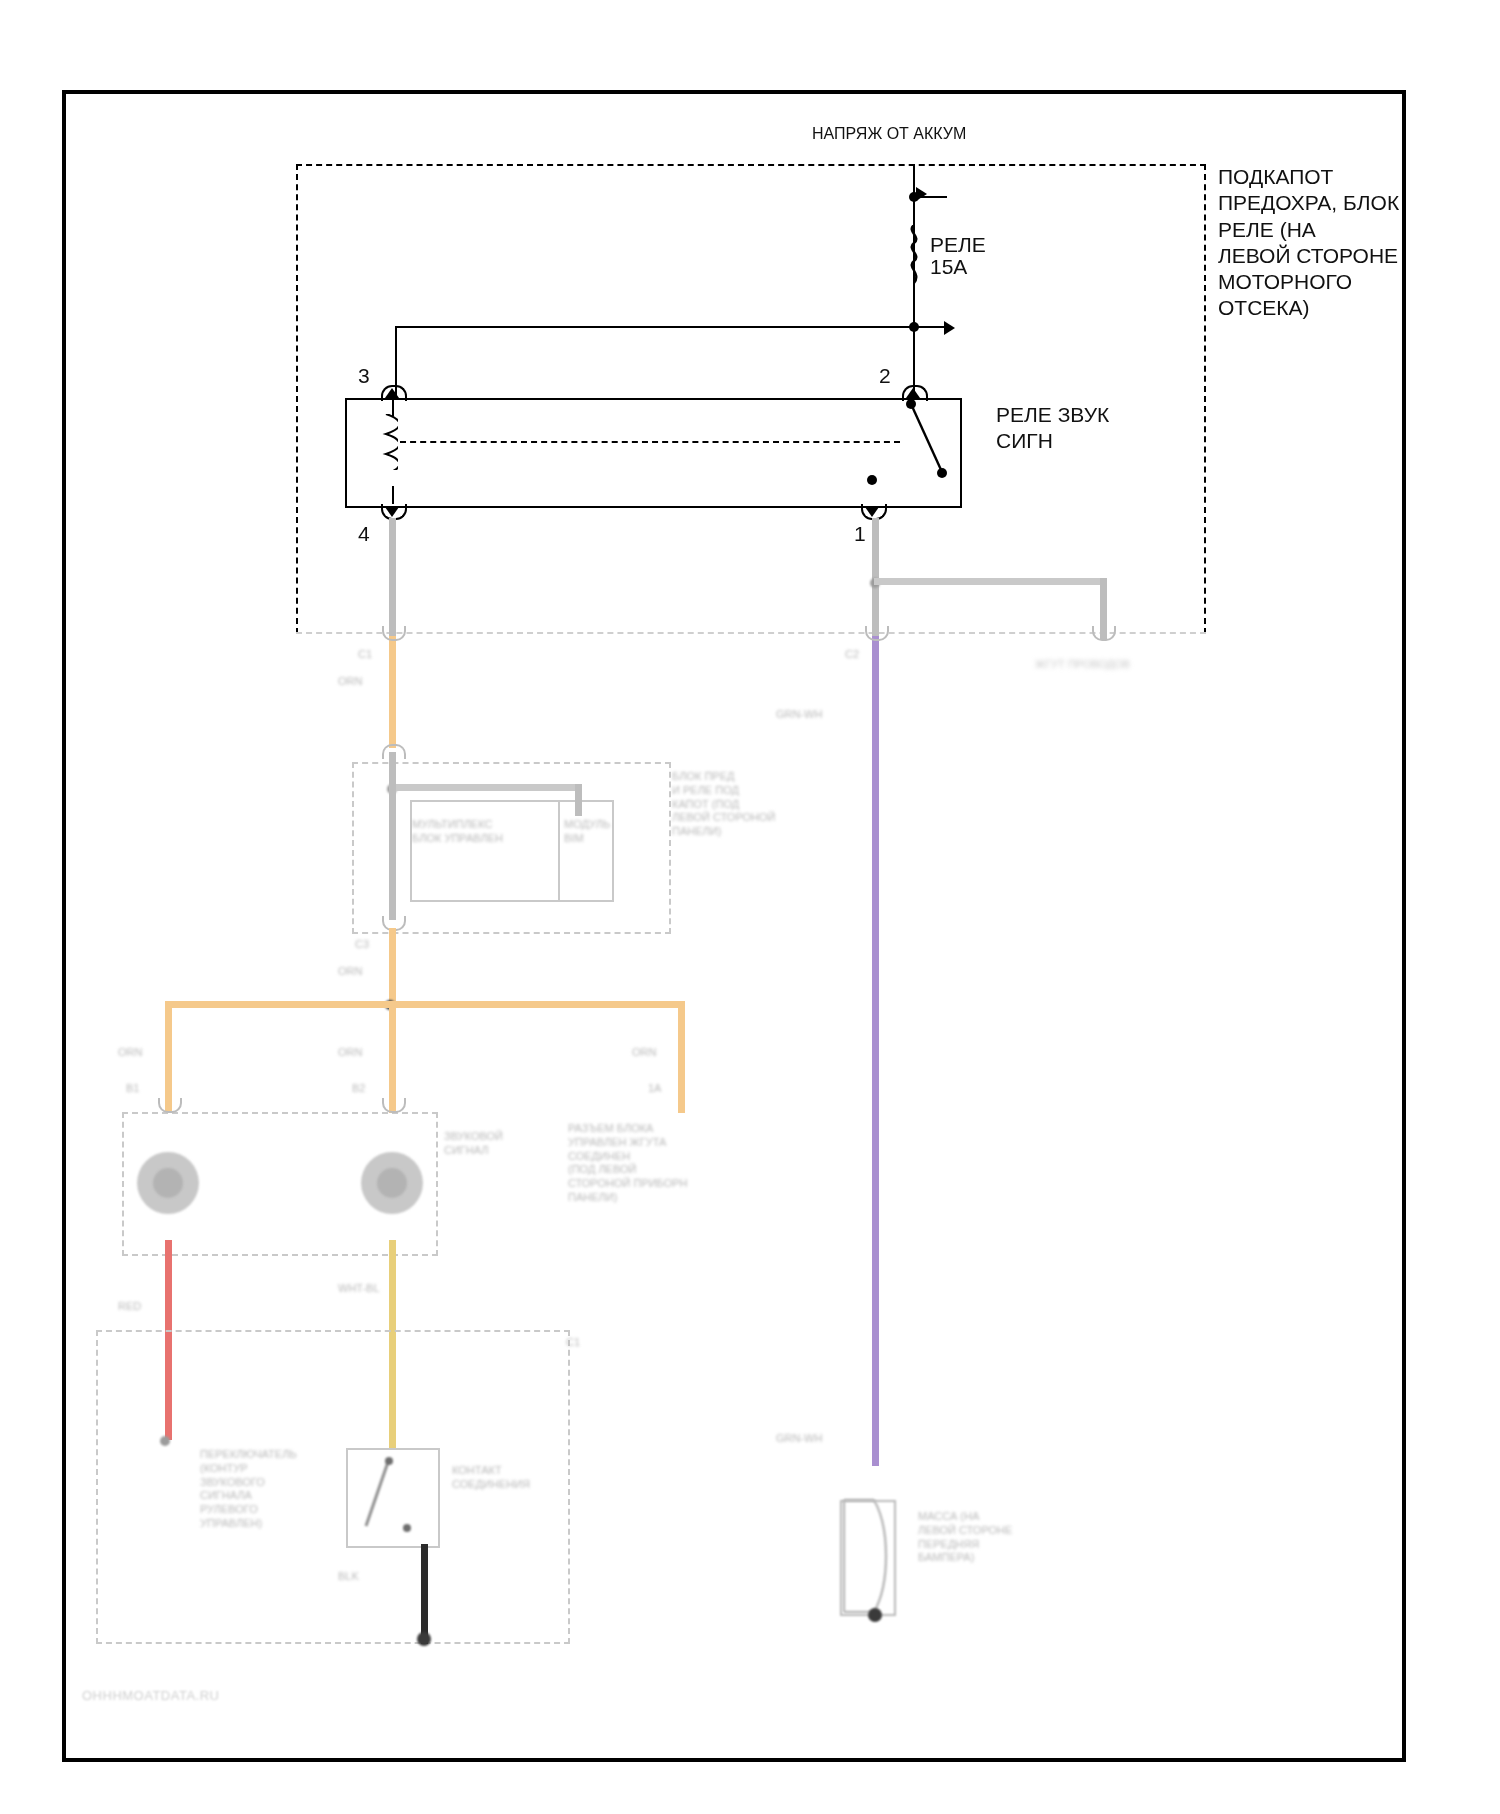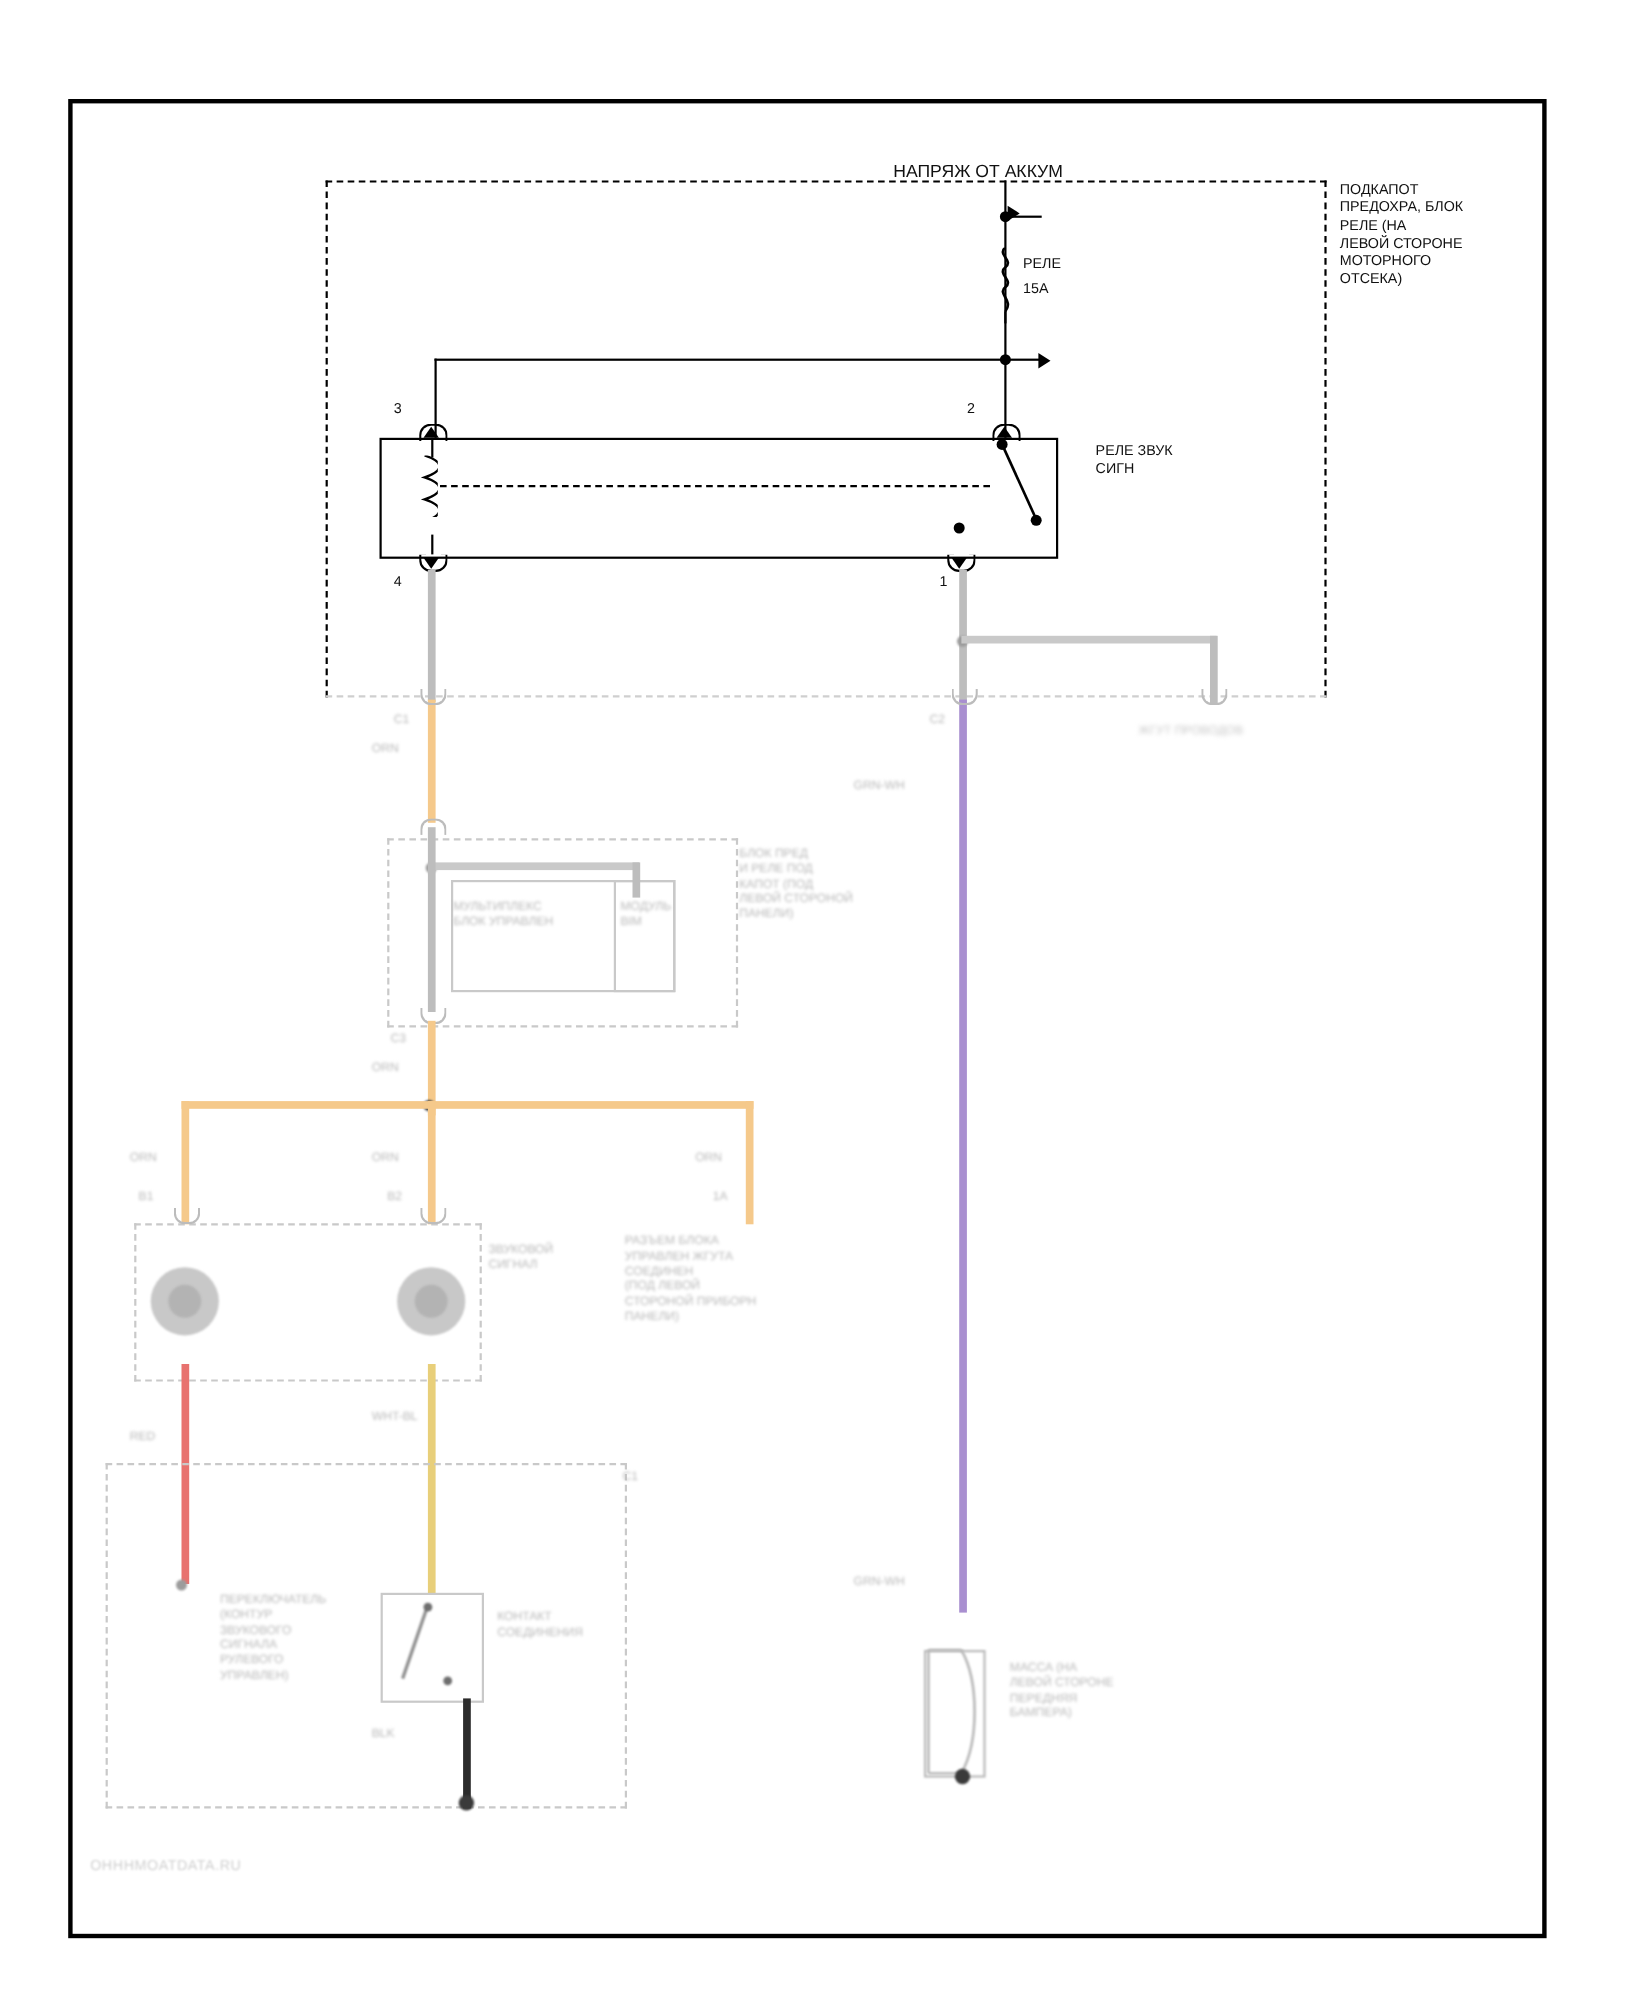--- a/index.html
+++ b/index.html
@@ -2,21 +2,21 @@
 <html><head>
 <meta charset="utf-8">
 <style>
   html,body{margin:0;padding:0;background:#ffffff;}
   body{font-family:"Liberation Sans",sans-serif;}
   #page{position:relative;width:1500px;height:1814px;background:#ffffff;overflow:hidden;}
 
   
   .frame{position:absolute;left:62px;top:90px;width:1344px;height:1672px;border:4px solid #000;box-sizing:border-box;background:#fff;}
 
-  .lbl{position:absolute;font-size:13px;color:#111;line-height:1.25;white-space:pre;}
+  .lbl{position:absolute;font-size:21px;color:#111;line-height:1.25;white-space:pre;}
   .lbl.tiny{font-size:11px;}
   .lbl.blur{color:#b9b9b9;filter:blur(1.6px);}
   .lbl.blur2{color:#c7c7c7;filter:blur(2.1px);}
 
   .wire{position:absolute;background:#000;}
   .wv{width:2px;}
   .wh{height:2px;}
 
   .dashv{position:absolute;width:0;border-left:2px dashed #000;}
   .dashh{position:absolute;height:0;border-top:2px dashed #000;}
@@ -61,21 +61,21 @@
 
   .watermark{position:absolute;left:82px;top:1688px;font-size:13px;color:#cfcfcf;filter:blur(0.9px);letter-spacing:.5px;}
 </style>
 </head>
 <body>
 
 <div id="page">
 
   <div class="frame"></div>
 
-  <div class="lbl" style="left:812px;top:147px;font-size:16px;">НАПРЯЖ ОТ АККУМ</div>
+  <div class="lbl" style="left:812px;top:124px;font-size:16px;">НАПРЯЖ ОТ АККУМ</div>
 
   <div class="dashh" style="left:296px;top:164px;width:910px;"></div>
   <div class="dashv" style="left:296px;top:164px;height:470px;"></div>
   <div class="dashv" style="left:1204px;top:164px;height:470px;"></div>
   <div class="dashh-g" style="left:296px;top:632px;width:910px;"></div>
 
   <div class="lbl" style="left:1218px;top:164px;">ПОДКАПОТ
 ПРЕДОХРА, БЛОК
 РЕЛЕ (НА
 ЛЕВОЙ СТОРОНЕ

